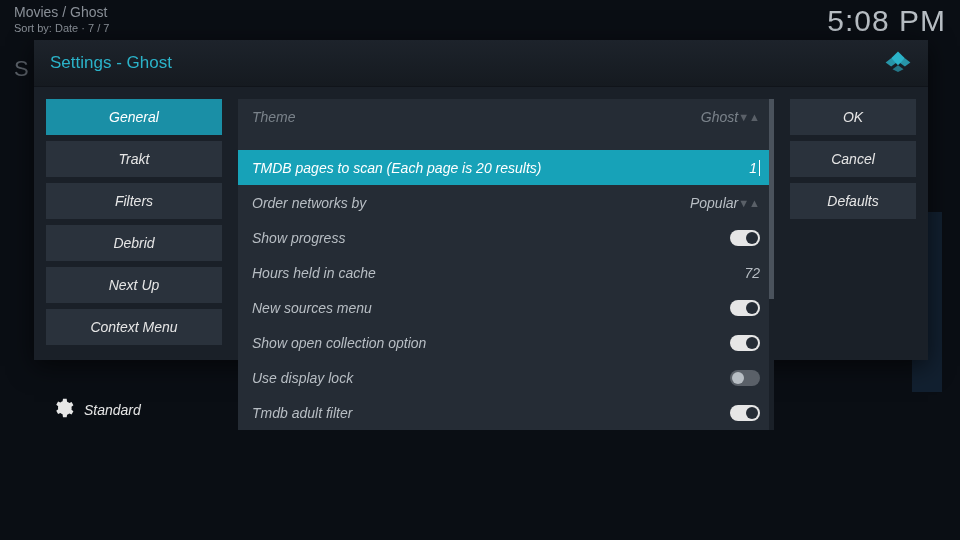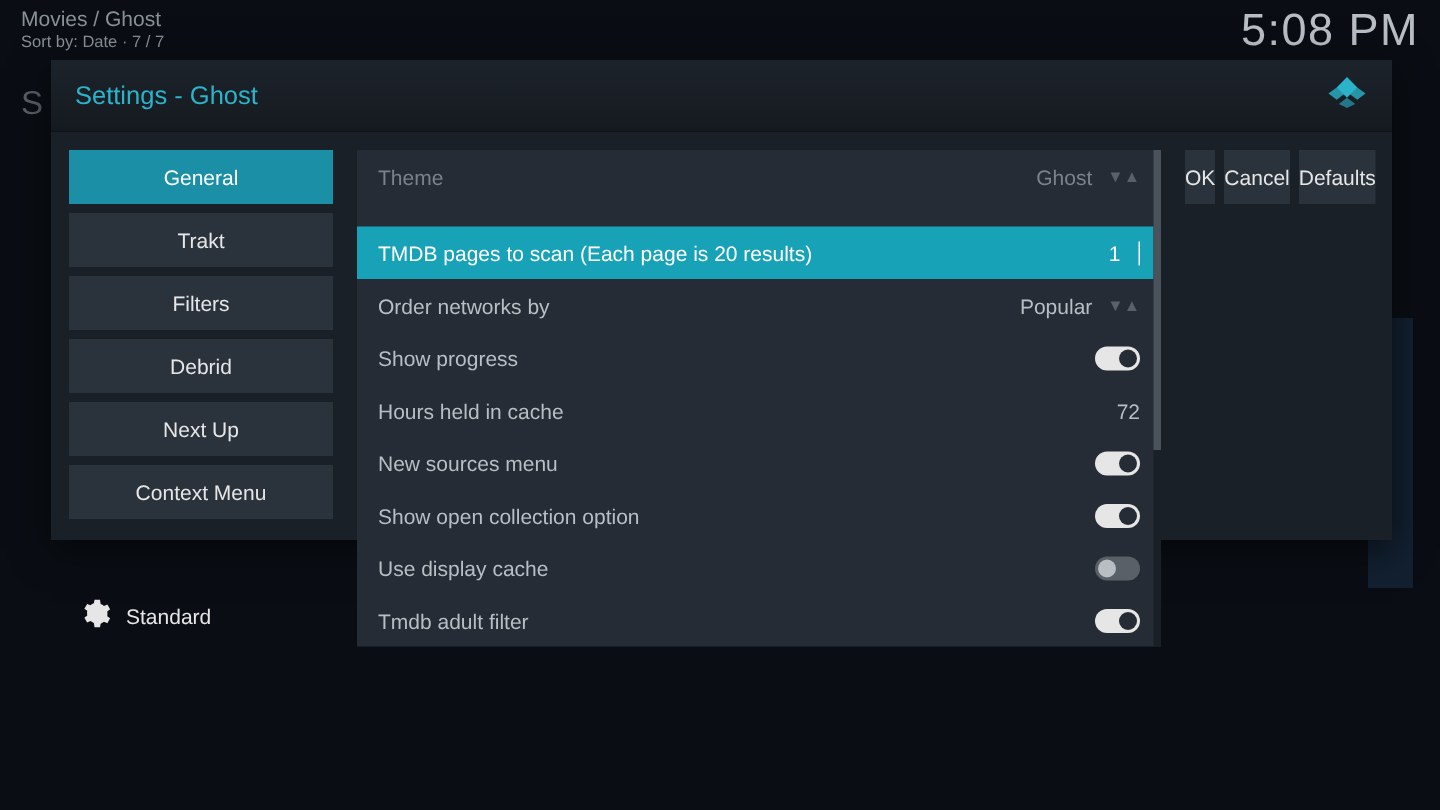--- a/index.html
+++ b/index.html
@@ -31,21 +31,21 @@
   }
   .modal-header {
     background: linear-gradient(#1d232b,#151a20);
     padding: 10px 16px;
     display: flex; justify-content: space-between; align-items: center;
     border-bottom: 1px solid #10141a;
   }
   .modal-title { color: #2bb3c9; font-size: 17px; font-weight: 500; }
   .logo svg { width: 28px; height: 22px; }
 
-  .modal-body { flex: 1; display: flex; padding: 12px 12px 32px 12px; gap: 16px; }
+  .modal-body { flex: 1; display: flex; padding: 12px 12px 32px 12px; gap: 16px; font-style: italic; }
 
   .sidebar { width: 176px; display: flex; flex-direction: column; gap: 6px; }
   .cat-btn {
     background: #2a323c; color: #e6e6e6;
     height: 36px; display:flex; align-items:center; justify-content:center;
     font-size: 14px; cursor: pointer;
   }
   .cat-btn.selected { background: #1a8fa6; color: #fff; }
   .level-row {
     margin-top: auto; display:flex; align-items:center; gap:10px;
@@ -58,38 +58,38 @@
     background: #252c35;
     display:flex; flex-direction:column;
   }
   .setting-row {
     display:flex; align-items:center; justify-content:space-between;
     height: 35px; padding: 0 14px; color:#b8bec4; font-size:14px;
     cursor:pointer;
   }
   .setting-row.dim { color:#7a828a; }
   .setting-row.hl { background:#17a2b8; color:#fff;margin-top:16px; }
-  .val-group { display:flex; align-items:center; gap:10px; }
+  .val-group { display:flex; align-items:center; gap:0; }
   .updown { color:#5a6068; font-size:11px; }
   .caret { display:inline-block; background:#fff; width:1px; height:16px; margin-left:2px; animation:blink 1s steps(1) infinite;}
   @keyframes blink { 50%{opacity:0} }
 
   .toggle { width:30px; height:16px; border-radius:8px; background:#5a6068; position:relative; }
   .toggle.on { background:#e6e6e6; }
   .toggle .knob {
     position:absolute; top:2px; width:12px; height:12px; border-radius:50%;
     background:#252c35;
   }
   .toggle.on .knob { right:2px; }
   .toggle.off .knob { left:2px; background:#b8bec4; }
 
   .scrollbar { position:absolute; right:0; top:0; width:5px; height:100%; background:#1a2028; }
   .thumb { position:absolute; right:0; top:0; width:5px; height:200px; background:#4a525c; }
 
-  .actions { width:126px; display:flex; flex-direction:row; gap:6px; }
+  .actions { width:126px; display:flex; flex-direction:column; gap:6px; }
   .act-btn {
     background:#2a323c; color:#e6e6e6; height:36px;
     display:flex; align-items:center; justify-content:center;
     font-size:14px; cursor:pointer;
   }
 </style>
 </head>
 <body>
 
 <div class="topbar">
@@ -174,21 +174,21 @@
             <span class="knob"></span>
           </span>
       </div>
       <div class="setting-row">
         <span>Show open collection option</span>
         <span class="toggle on">
             <span class="knob"></span>
           </span>
       </div>
       <div class="setting-row">
-        <span>Use display cache</span>
+        <span>Use display lock</span>
         <span class="toggle off">
             <span class="knob"></span>
           </span>
       </div>
       <div class="setting-row">
         <span>Tmdb adult filter</span>
         <span class="toggle on">
             <span class="knob"></span>
           </span>
       </div>

